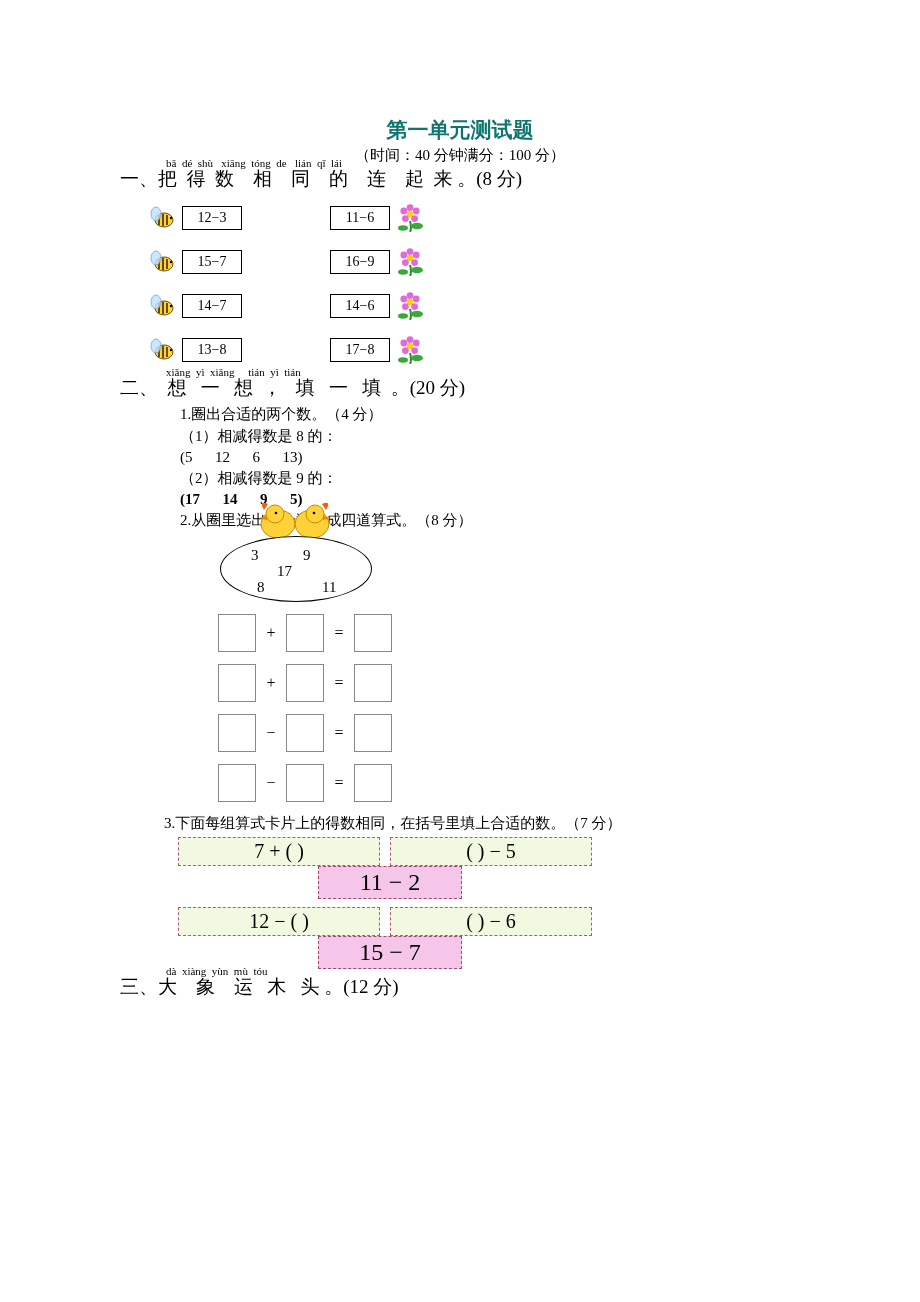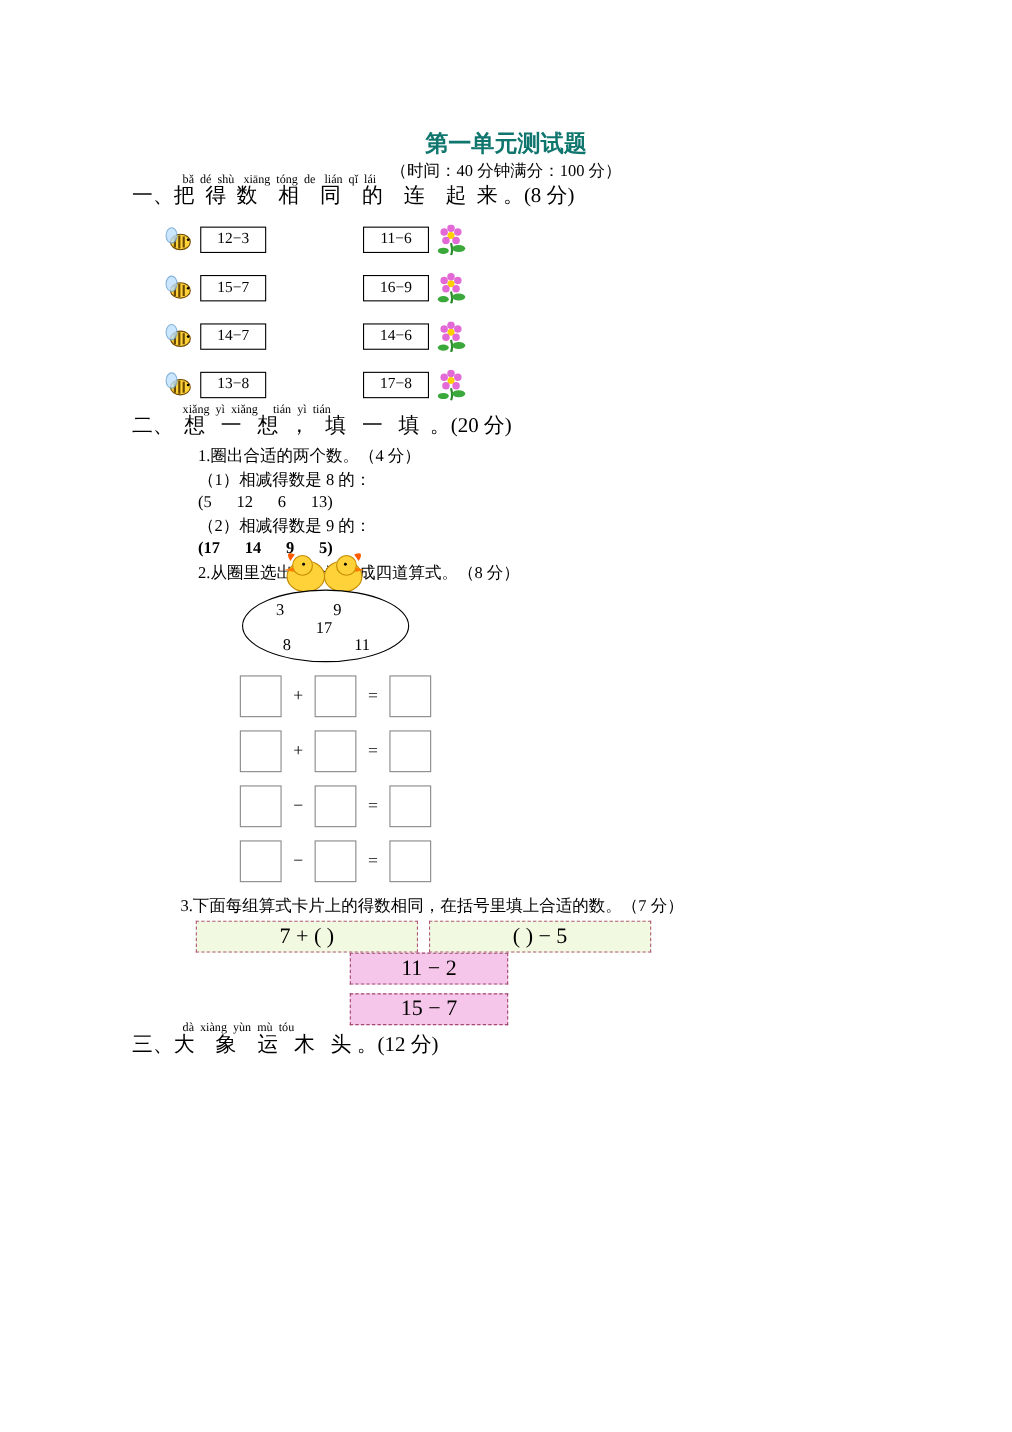--- a/index.html
+++ b/index.html
@@ -100,21 +100,21 @@
     font-family: "Times New Roman", serif;
     font-size: 20px;
     padding: 2px 10px;
     width: 180px;
     text-align: center;
   }
   .cmid {
     background: #f6c6ea;
     border: 1px dashed #a04a70;
     font-family: "Times New Roman", serif;
-    font-size: 20px;
+    font-size: 24px;
     padding: 2px 16px;
     margin-left: 140px;
     margin-bottom: 8px;
     width: 110px;
     text-align: center;
   }
 </style>
 </head>
 <body>
 
@@ -263,21 +263,21 @@
           <circle cx="65" cy="16" r="9" fill="#ffd23a" stroke="#c48a00" stroke-width="1"></circle>
           <polygon points="73,18 81,20 73,22" fill="#ff7a00"></polygon>
           <path d="M76 12 Q82 2 72 6" fill="#ff5a00"></path>
           <circle cx="64" cy="15" r="1.3" fill="#000"></circle>
         </g>
       </svg>
     </div>
     <div class="oval">
       <span style="left:30px; top:10px;">3</span>
       <span style="left:82px; top:10px;">9</span>
-      <span style="left:66px; top:26px;">17</span>
+      <span style="left:56px; top:26px;">17</span>
       <span style="left:36px; top:42px;">8</span>
       <span style="left:84px; top:42px;margin-left:17px;">11</span>
     </div>
   </div>
 
   <div class="eq-block">
       <div class="eq-row">
         <div class="eq-box"></div>
         <div class="eq-op">+</div>
         <div class="eq-box"></div>
@@ -308,20 +308,24 @@
     </div>
 
   <div class="q-line" style="margin-left:44px;">3.下面每组算式卡片上的得数相同，在括号里填上合适的数。（7 分）</div>
 
   <div class="card-area">
     <div class="card-row">
       <div class="cexp">7 + (            )</div>
       <div class="cexp">(            ) − 5</div>
     </div>
     <div class="cmid">11 − 2</div>
+    <div class="card-row">
+      <div class="cexp">12 − (            )</div>
+      <div class="cexp">(            ) − 6</div>
+    </div>
     <div class="cmid">15 − 7</div>
   </div>
 
   <div class="section-head" style="margin-top:4px;">
     <div class="pinyin">dà  xiàng  yùn  mù  tóu</div>
     <div class="cn-line">三、大    象    运   木   头 。(12 分)</div>
   </div>
 
 </div>
 

